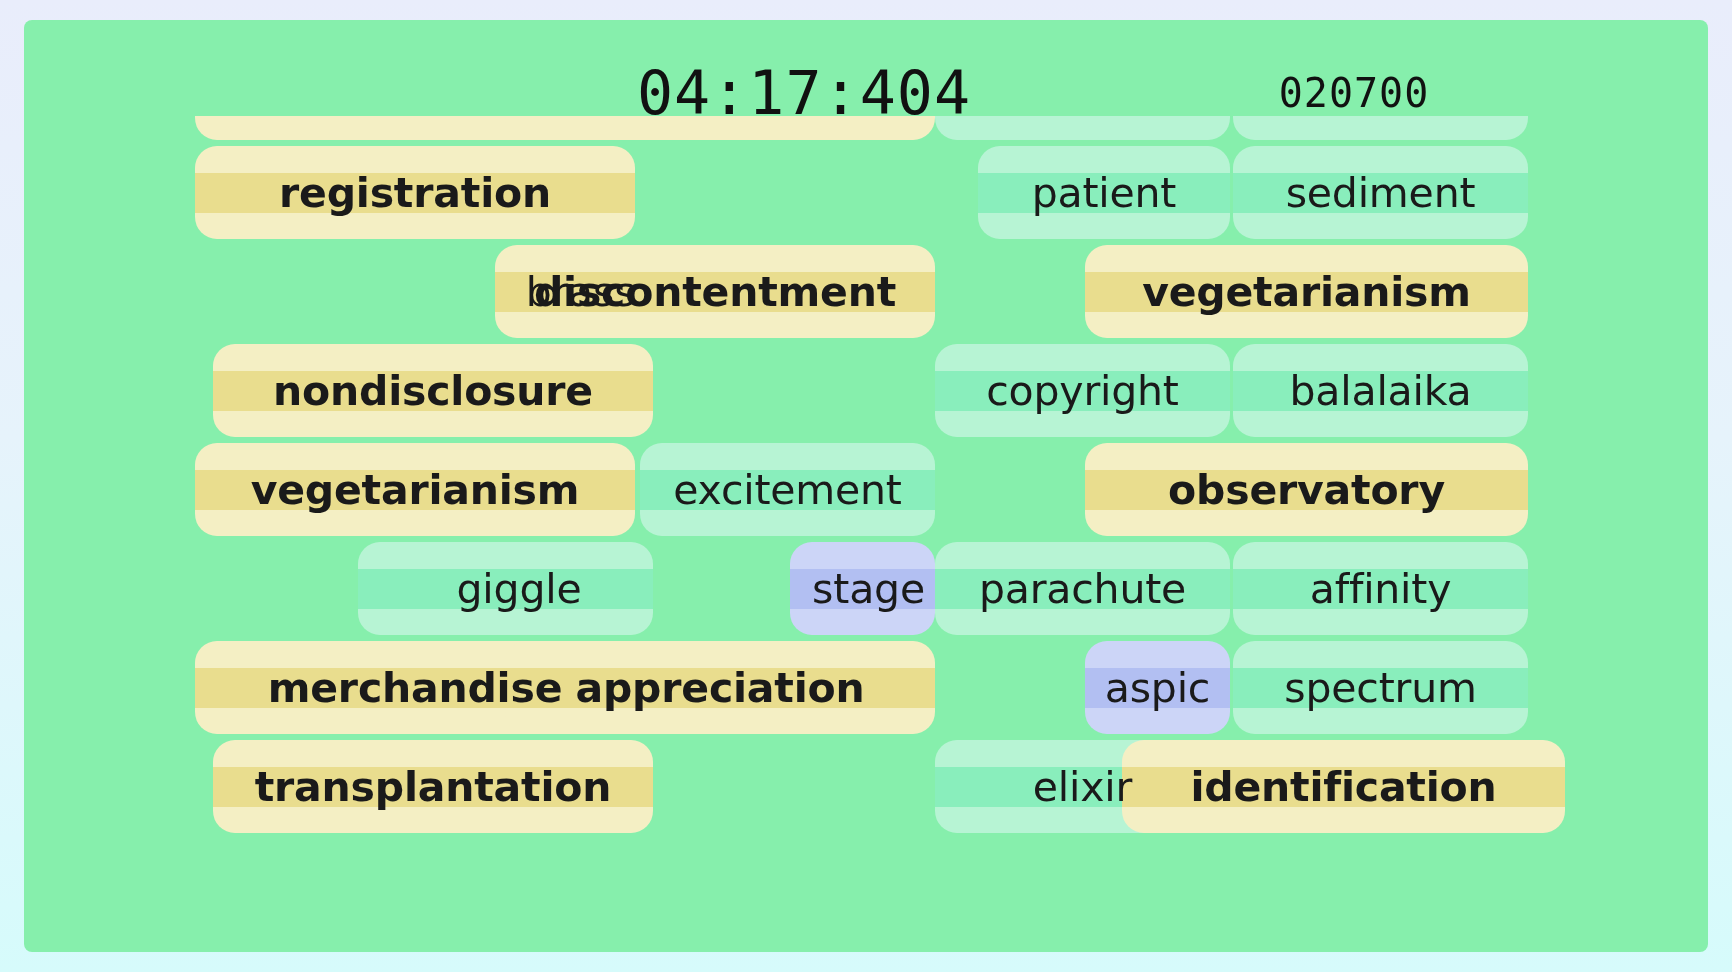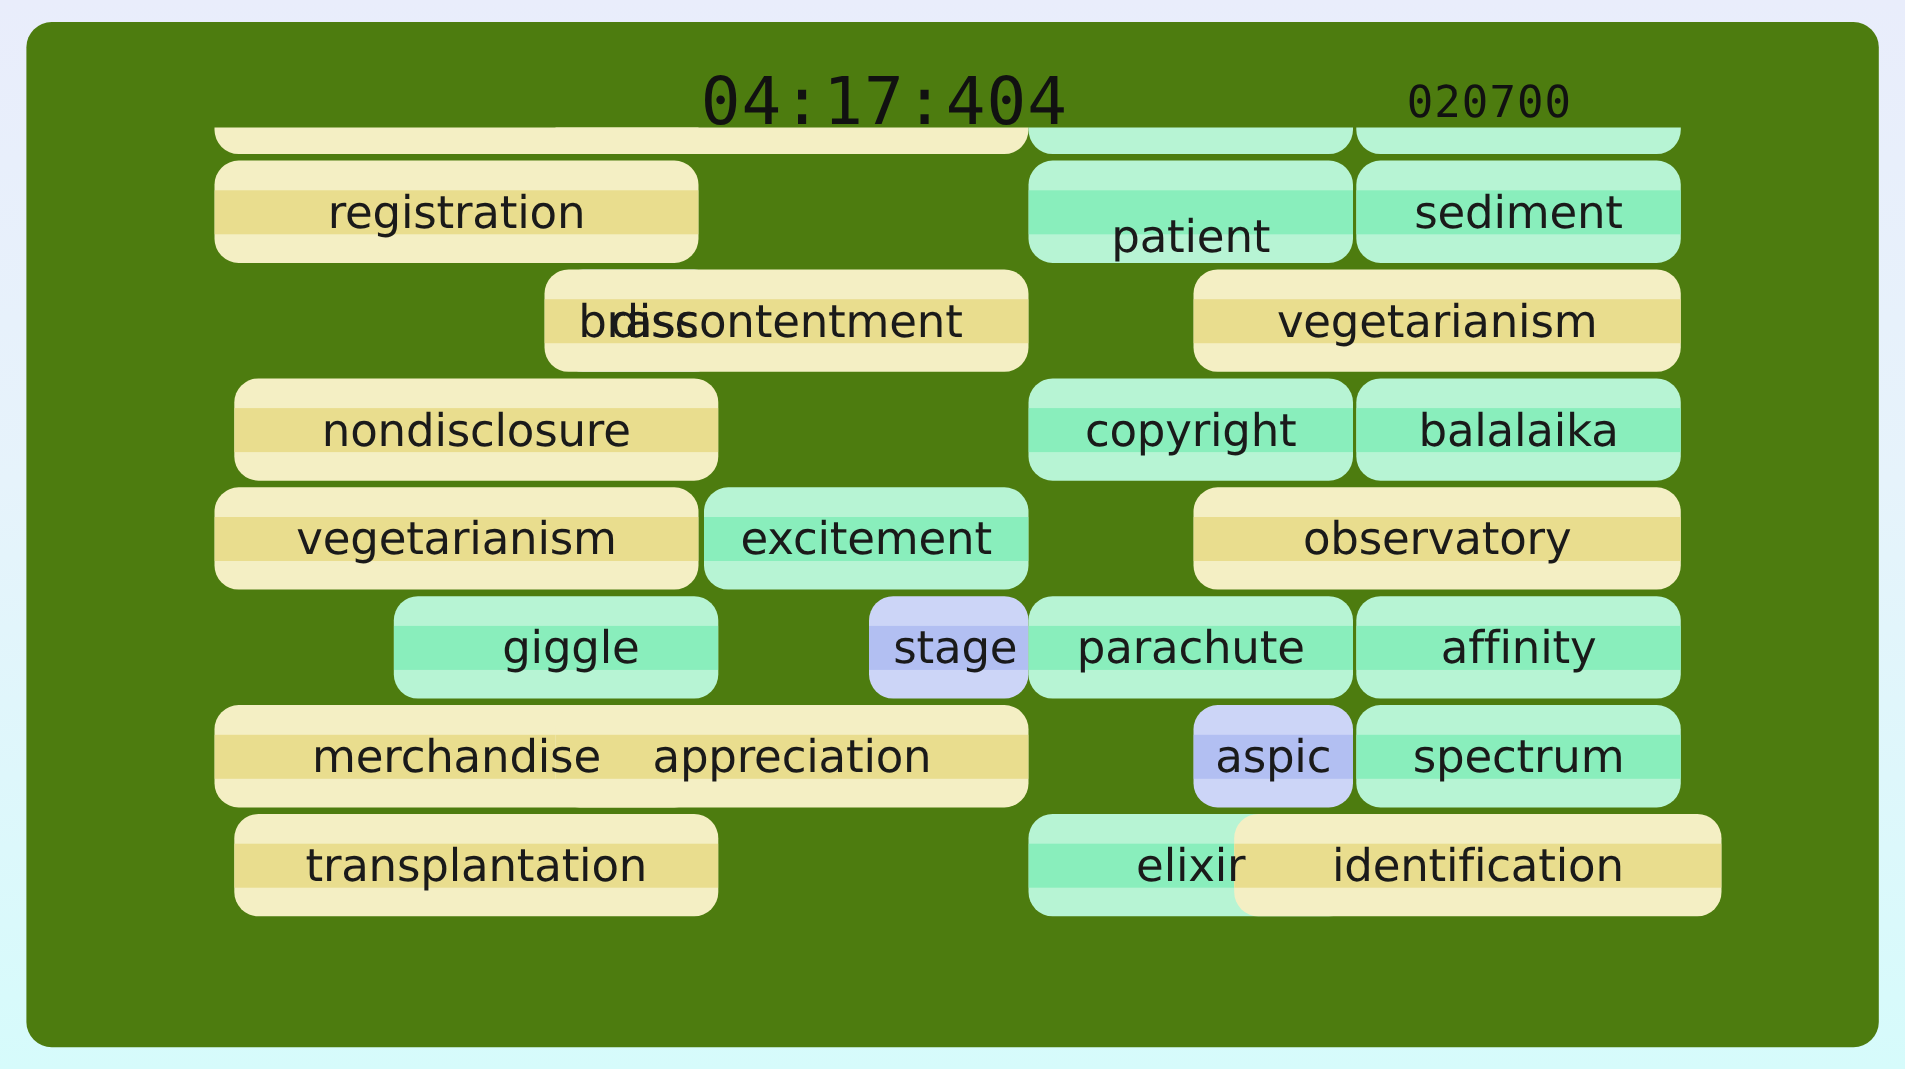--- a/index.html
+++ b/index.html
@@ -5,21 +5,21 @@
 <style>
   html,body{margin:0;padding:0;}
   body{
     width:1732px;height:972px;overflow:hidden;
     font-family:"DejaVu Sans", sans-serif;
     background:linear-gradient(180deg,#e9edfb 0%,#e6f3fb 45%,#d6fbfb 100%);
   }
   #root{position:relative;width:1732px;height:972px;}
   .card{
     position:absolute;left:24px;top:20px;width:1684px;height:932px;
-    background:#4d7c0f;border-radius:23px;
+    background:#86efac;border-radius:8px;
     box-shadow:0 0 0 0 rgba(0,0,0,0);
   }
   .header{
     position:absolute;left:0;top:34px;width:1684px;height:78px;
   }
   .timer{
     position:absolute;left:600px;top:0;width:360px;height:78px;
     font-size:60px;line-height:78px;color:#111;
     font-family:"DejaVu Sans Mono", monospace;
     letter-spacing:1px;text-align:center;white-space:nowrap;
@@ -46,21 +46,21 @@
   .pill .band{
     position:absolute;left:0;right:0;top:27px;height:40px;
   }
   .pill .txt{
     position:relative;z-index:2;
     font-size:41px;color:#1a1a1a;
     font-family:"DejaVu Sans", sans-serif;
     white-space:nowrap;letter-spacing:-0.2px;
   }
   
-  .c-yellow{background:#f4efc4;}
+  .c-yellow{background:#f4efc4;font-weight:bold;}
   .c-yellow .band{background:#e9dd8e;}
   .c-green{background:#b7f4d4;}
   .c-green .band{background:#89eebc;}
   .c-blue{background:#ccd5f7;}
   .c-blue .band{background:#b2bff2;}
 </style>
 </head>
 <body>
 
 <div id="root">
@@ -95,21 +95,21 @@
           </div>
         </div>
         <div class="row" style="top: 27px;">
           <div class="cell" style="left: 171px; width: 440px;">
             <div class="pill c-yellow" style="width: 440px;">
               <div class="band"></div>
               <span class="txt">registration</span>
             </div>
           </div>
           <div class="cell" style="left: 911px; width: 295px;">
-            <div class="pill c-green" style="width: 295px; align-items: flex-end;">
+            <div class="pill c-green" style="width: 252px;">
               <div class="band"></div>
               <span class="txt">patient</span>
             </div>
           </div>
           <div class="cell" style="left: 1209px; width: 295px;">
             <div class="pill c-green" style="width: 295px;">
               <div class="band"></div>
               <span class="txt">sediment</span>
             </div>
           </div>

